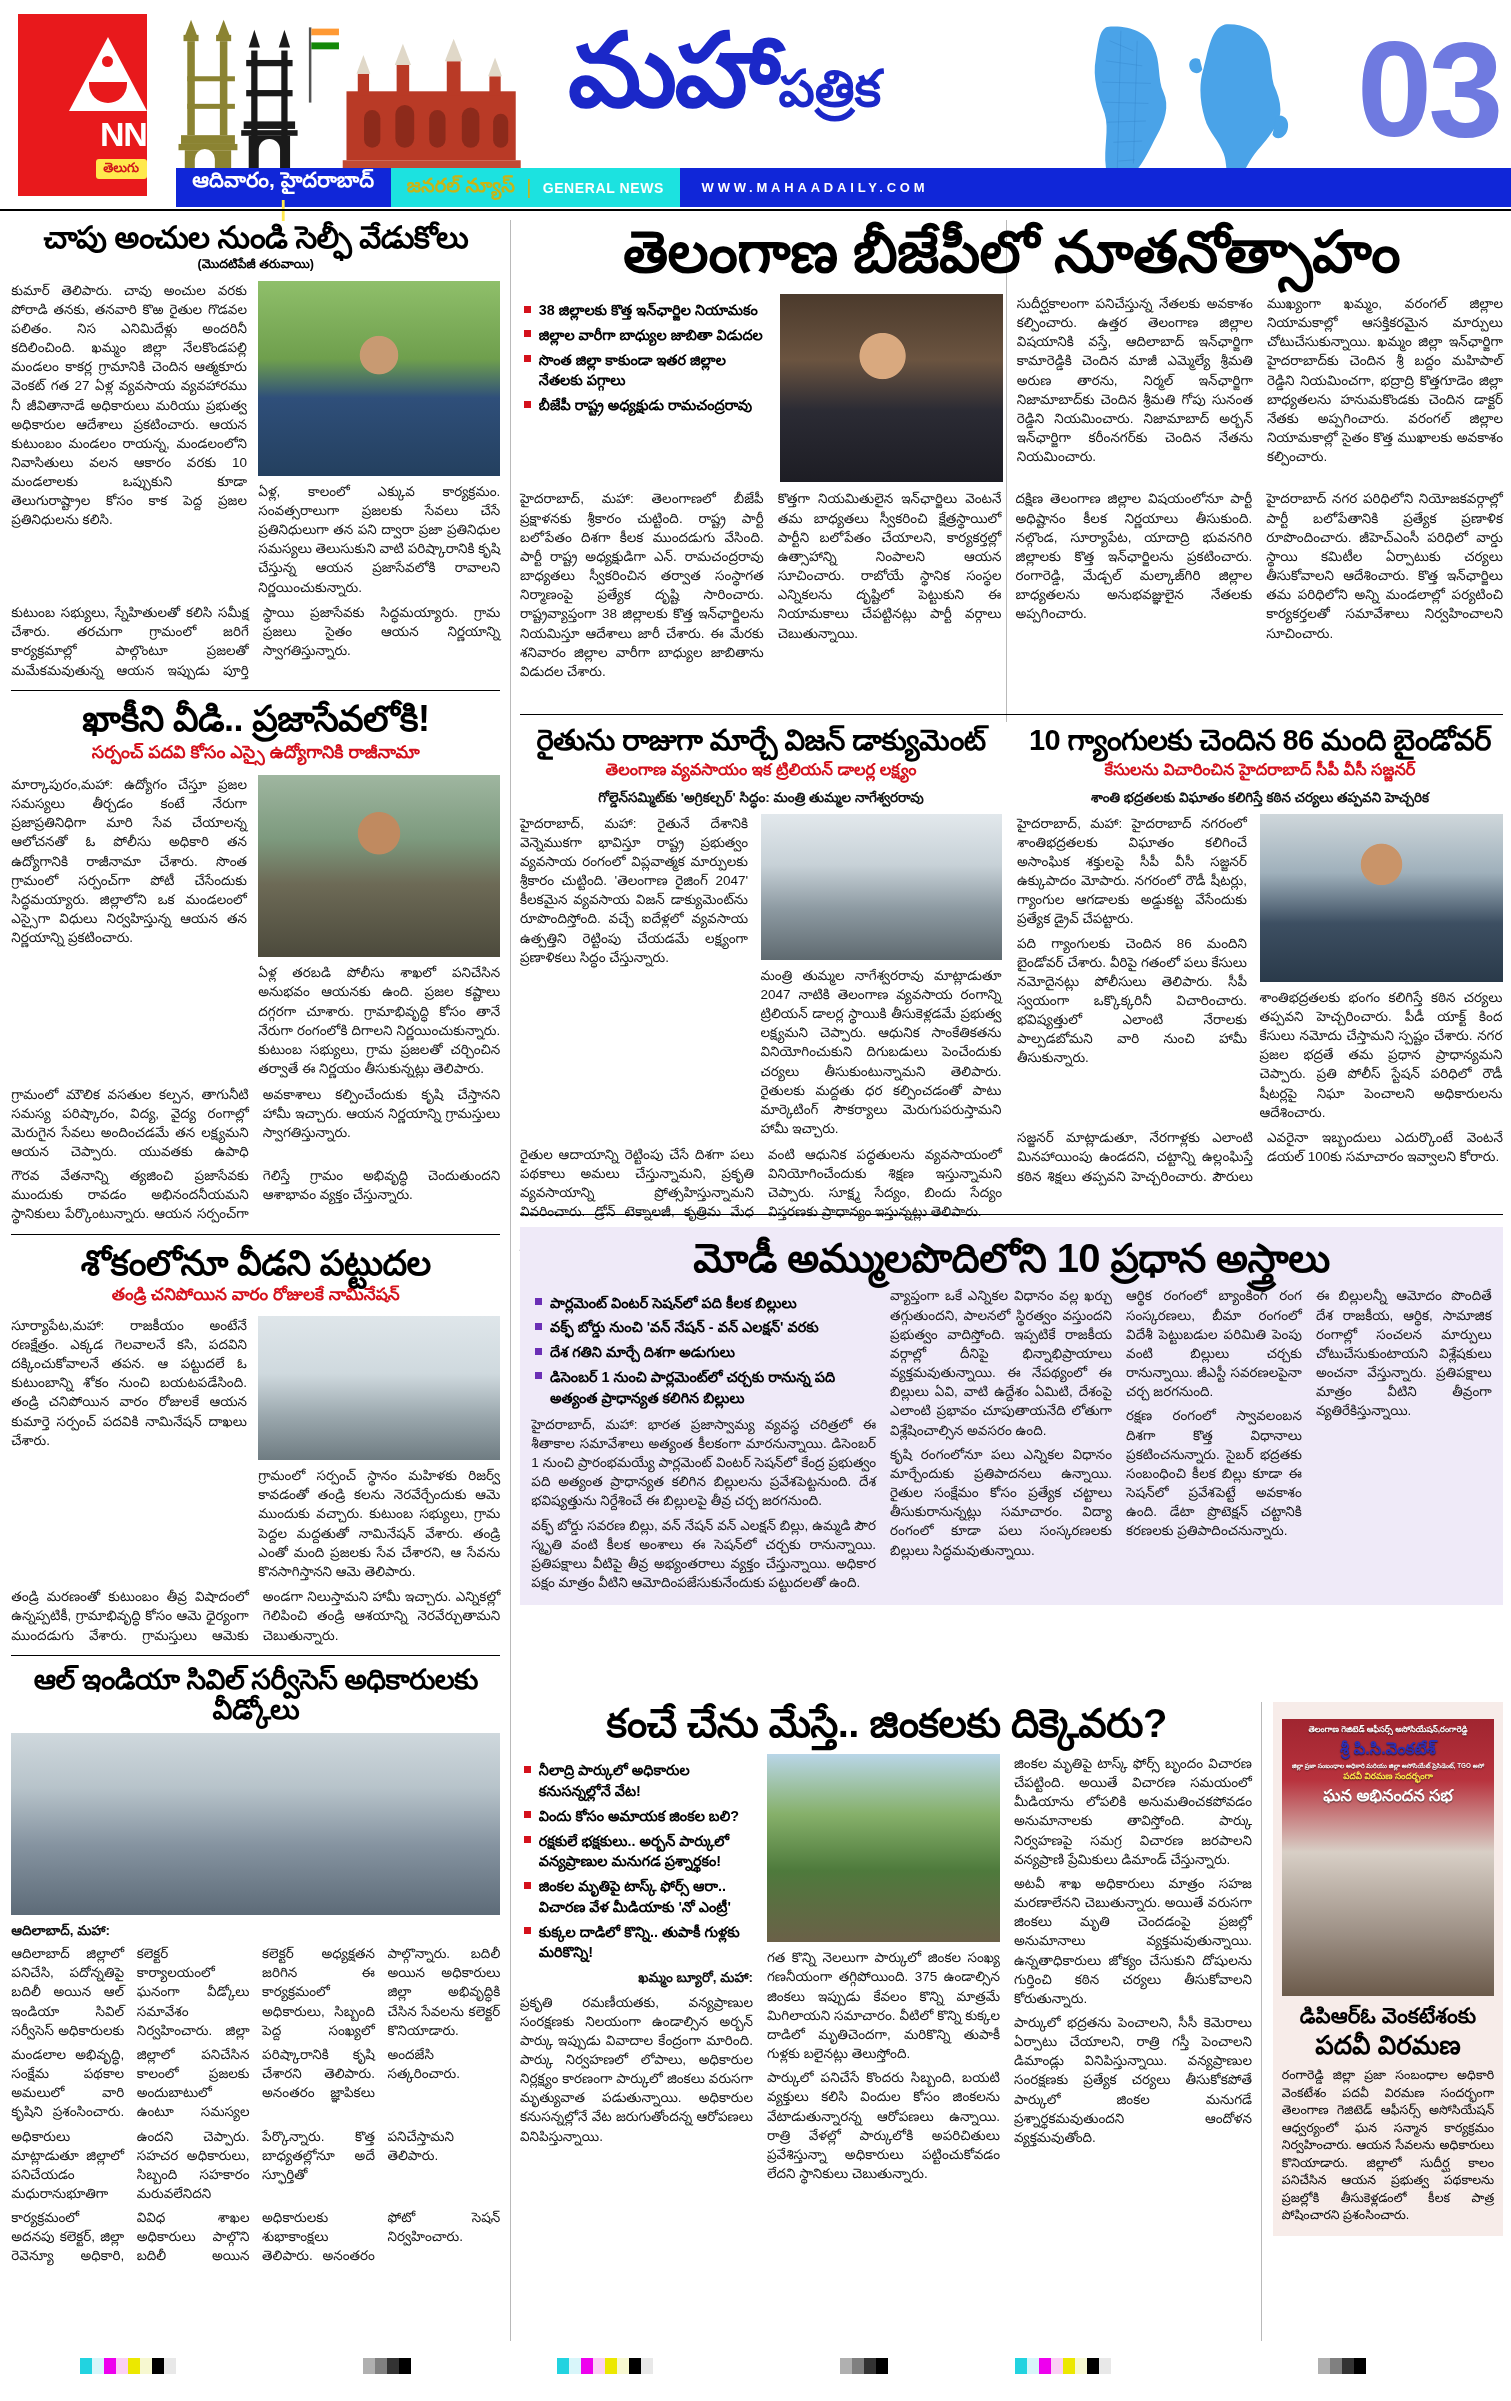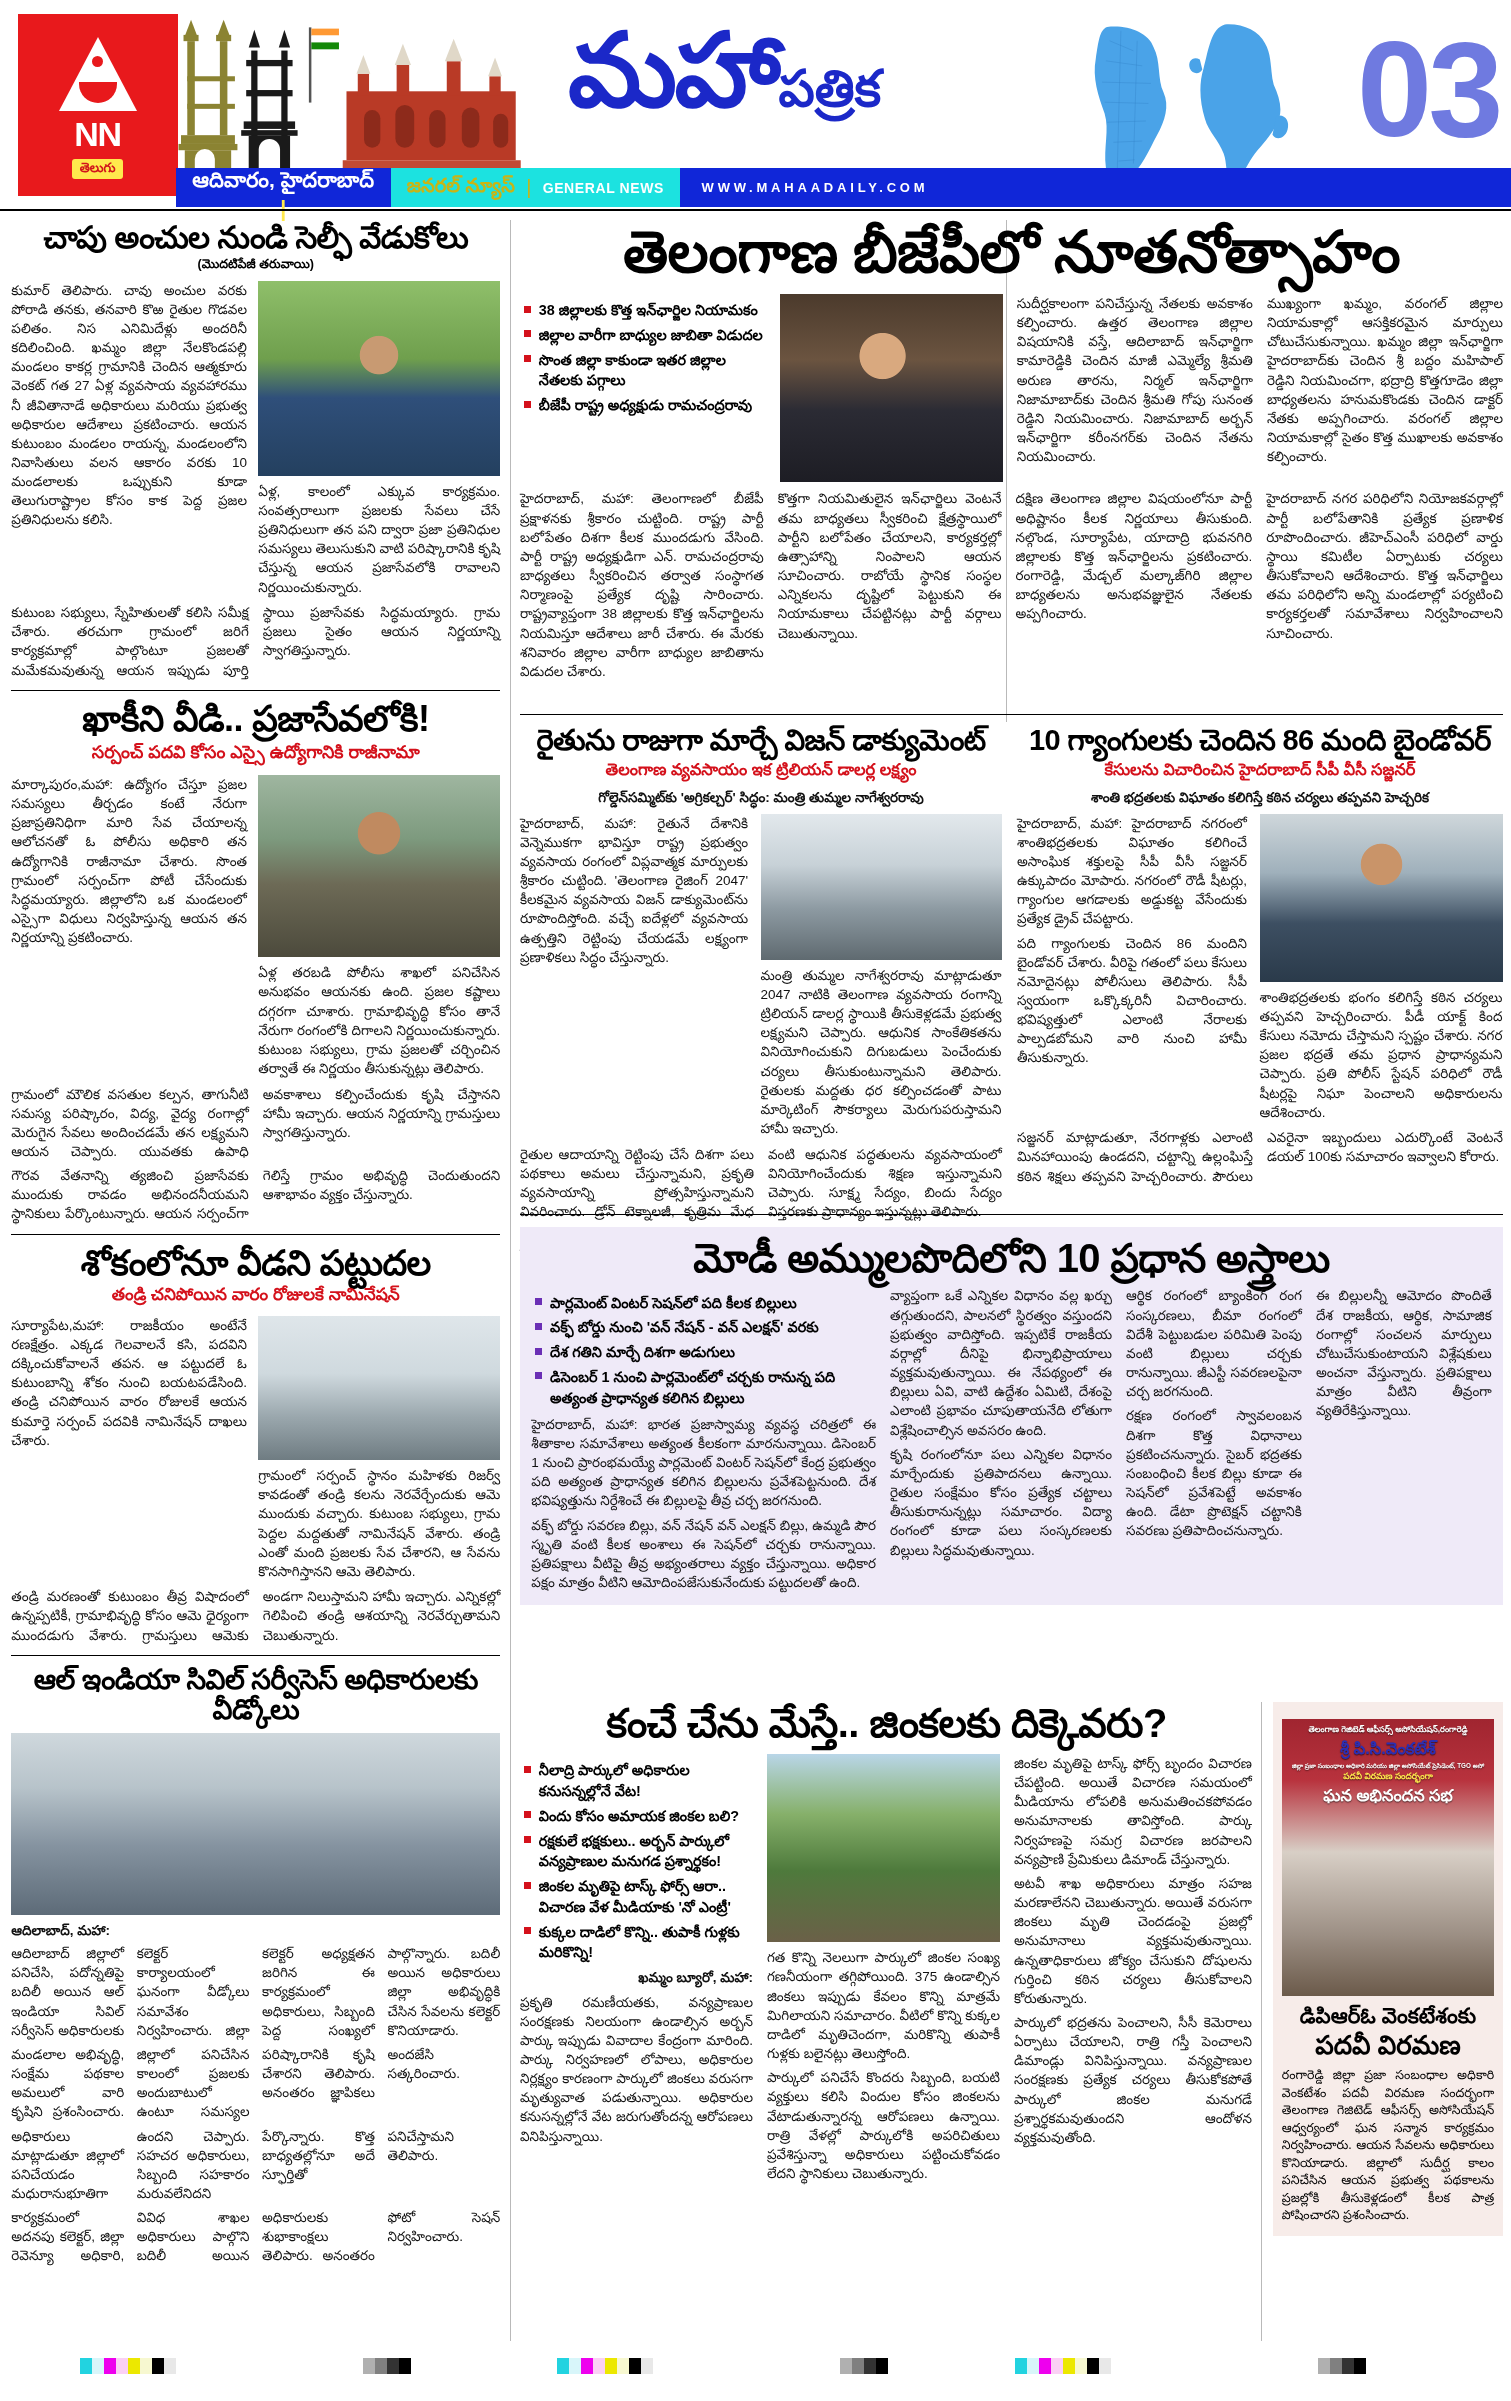--- a/index.html
+++ b/index.html
@@ -8,23 +8,23 @@
     width:1512px; height:2401px;
     font-family:"Liberation Sans", sans-serif;
     color:#000;
     position:relative;
     overflow:hidden;
   }
 
   
   .masthead { position:relative; width:1512px; height:207px; }
   .logo-box {
-    position:absolute; left:17.6px; top:14px; width:160px; height:182px;
+    position:absolute; left:17.6px; top:14px; width:129px; height:182px;
     background:#e8191c;
-    display:flex; flex-direction:column; align-items:center; justify-content:center;
+    display:flex; flex-direction:column; align-items:flex-end; justify-content:center;
   }
   .logo-a {
     width:0;height:0;border-left:39px solid transparent;border-right:39px solid transparent;
     border-bottom:74px solid #fff; position:relative; margin-top:6.3px;
   }
   .logo-a:after{
     content:""; position:absolute; left:-19px; top:45px; width:38px;height:21.3px;
     background:#e8191c; border-radius:0 0 19px 19px;
   }
   .logo-a:before{
@@ -426,21 +426,21 @@
         </ul>
         <p class="body-txt" style="margin-top:6.3px;">హైదరాబాద్, మహా: భారత ప్రజాస్వామ్య వ్యవస్థ చరిత్రలో ఈ శీతాకాల సమావేశాలు అత్యంత కీలకంగా మారనున్నాయి. డిసెంబర్ 1 నుంచి ప్రారంభమయ్యే పార్లమెంట్ వింటర్ సెషన్‌లో కేంద్ర ప్రభుత్వం పది అత్యంత ప్రాధాన్యత కలిగిన బిల్లులను ప్రవేశపెట్టనుంది. దేశ భవిష్యత్తును నిర్దేశించే ఈ బిల్లులపై తీవ్ర చర్చ జరగనుంది.</p>
         <p class="body-txt" style="margin-top:5px;">వక్ఫ్ బోర్డు సవరణ బిల్లు, వన్ నేషన్ వన్ ఎలక్షన్ బిల్లు, ఉమ్మడి పౌర స్మృతి వంటి కీలక అంశాలు ఈ సెషన్‌లో చర్చకు రానున్నాయి. ప్రతిపక్షాలు వీటిపై తీవ్ర అభ్యంతరాలు వ్యక్తం చేస్తున్నాయి. అధికార పక్షం మాత్రం వీటిని ఆమోదింపజేసుకునేందుకు పట్టుదలతో ఉంది.</p>
       </div>
       <div style="width:226px;">
         <p class="body-txt">వ్యాప్తంగా ఒకే ఎన్నికల విధానం వల్ల ఖర్చు తగ్గుతుందని, పాలనలో స్థిరత్వం వస్తుందని ప్రభుత్వం వాదిస్తోంది. ఇప్పటికే రాజకీయ వర్గాల్లో దీనిపై భిన్నాభిప్రాయాలు వ్యక్తమవుతున్నాయి. ఈ నేపథ్యంలో ఈ బిల్లులు ఏవి, వాటి ఉద్దేశం ఏమిటి, దేశంపై ఎలాంటి ప్రభావం చూపుతాయనేది లోతుగా విశ్లేషించాల్సిన అవసరం ఉంది.</p>
         <p class="body-txt" style="margin-top:5px;">కృషి రంగంలోనూ పలు ఎన్నికల విధానం మార్చేందుకు ప్రతిపాదనలు ఉన్నాయి. రైతుల సంక్షేమం కోసం ప్రత్యేక చట్టాలు తీసుకురానున్నట్లు సమాచారం. విద్యా రంగంలో కూడా పలు సంస్కరణలకు బిల్లులు సిద్ధమవుతున్నాయి.</p>
       </div>
       <div style="width:179px;">
         <p class="body-txt">ఆర్థిక రంగంలో బ్యాంకింగ్ రంగ సంస్కరణలు, బీమా రంగంలో విదేశీ పెట్టుబడుల పరిమితి పెంపు వంటి బిల్లులు చర్చకు రానున్నాయి. జీఎస్టీ సవరణలపైనా చర్చ జరగనుంది.</p>
-        <p class="body-txt" style="margin-top:5px;">రక్షణ రంగంలో స్వావలంబన దిశగా కొత్త విధానాలు ప్రకటించనున్నారు. సైబర్ భద్రతకు సంబంధించి కీలక బిల్లు కూడా ఈ సెషన్‌లో ప్రవేశపెట్టే అవకాశం ఉంది. డేటా ప్రొటెక్షన్ చట్టానికి సవరణు ప్రతిపాదించనున్నారు.</p>
+        <p class="body-txt" style="margin-top:5px;">రక్షణ రంగంలో స్వావలంబన దిశగా కొత్త విధానాలు ప్రకటించనున్నారు. సైబర్ భద్రతకు సంబంధించి కీలక బిల్లు కూడా ఈ సెషన్‌లో ప్రవేశపెట్టే అవకాశం ఉంది. డేటా ప్రొటెక్షన్ చట్టానికి కరణలకు ప్రతిపాదించనున్నారు.</p>
       </div>
       <div style="width:179px;">
         <p class="body-txt">ఈ బిల్లులన్నీ ఆమోదం పొందితే దేశ రాజకీయ, ఆర్థిక, సామాజిక రంగాల్లో సంచలన మార్పులు చోటుచేసుకుంటాయని విశ్లేషకులు అంచనా వేస్తున్నారు. ప్రతిపక్షాలు మాత్రం వీటిని తీవ్రంగా వ్యతిరేకిస్తున్నాయి.</p>
       </div>
     </div>
   </div>
 
   <div class="col" style="left:520px; top:1487px; width:733px;">
     <h1 class="hl hl-kanche">కంచే చేను మేస్తే.. జింకలకు దిక్కెవరు?</h1>
 

